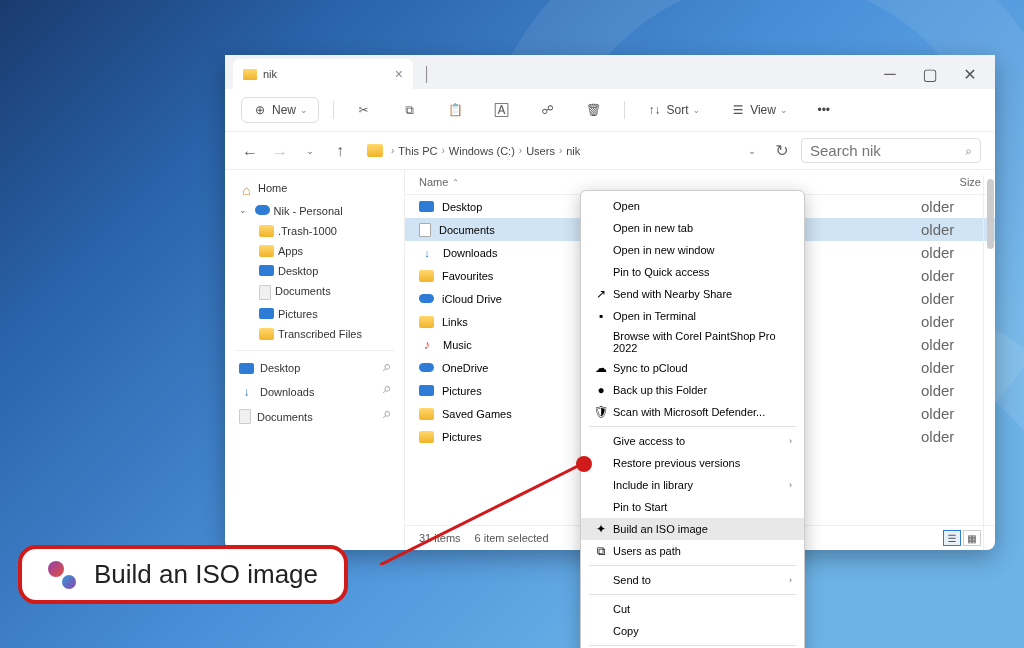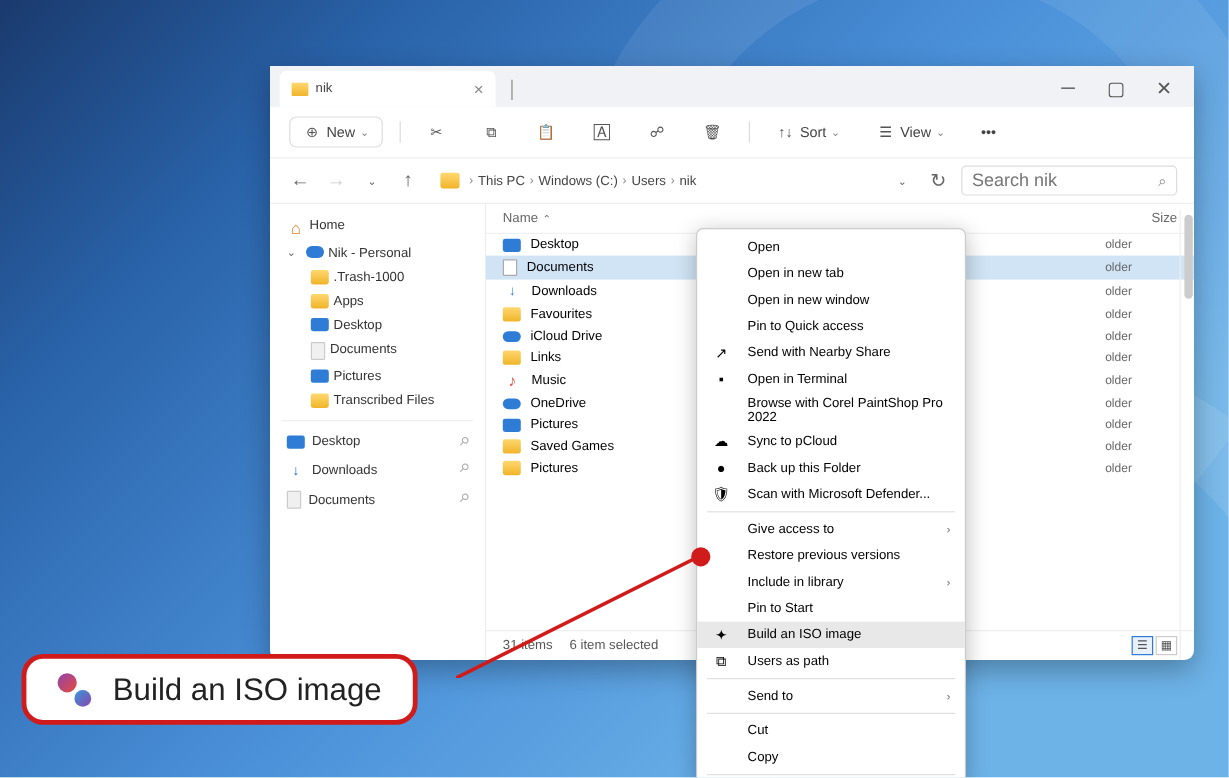--- a/index.html
+++ b/index.html
@@ -49,36 +49,36 @@
 .sep{height:1px;background:#eee;margin:6px 10px}
 .content{flex:1;display:flex;flex-direction:column}
 .cols{display:flex;padding:6px 14px;font-size:11px;color:#666;border-bottom:1px solid #f0f0f0}
 .col-name{flex:1;display:flex;align-items:center;gap:4px}
 .col-size{width:80px;text-align:right}
 .sort-up{font-size:8px}
 .filelist{flex:1;overflow:auto}
 .file-row{display:flex;align-items:center;padding:3px 14px;font-size:11px;cursor:pointer;gap:8px}
 .file-row.sel{background:#d0e4f5}
 .file-row .name{flex:1}
-.file-row .type{width:60px;color:#666;font-size:10px}
+.file-row .type{width:60px;color:#666;font-size:15px}
 .file-ico{width:16px;height:14px;display:inline-flex;align-items:center;justify-content:center}
 .fold-ico{background:linear-gradient(#ffd86f,#f0b429);border-radius:2px;height:12px;width:15px}
 .desk-f{background:#2e7cd6;border-radius:2px;height:11px;width:15px}
 .doc-f{width:12px;height:14px;background:#fff;border:1px solid #aaa;border-radius:1px}
 .cloud-f{width:15px;height:9px;background:#2e7cd6;border-radius:5px}
 .music-f::before{content:"♪";color:#e74c3c;font-size:13px}
 .dl-f::before{content:"↓";color:#2e7cd6;font-weight:bold}
 .status{display:flex;align-items:center;gap:14px;padding:4px 14px;font-size:11px;color:#555;border-top:1px solid #eee}
 .view-toggle{margin-left:auto;display:flex;gap:2px}
 .vbtn{width:18px;height:16px;border:1px solid #ccc;display:flex;align-items:center;justify-content:center;font-size:10px}
 .vbtn.active{border-color:#2e7cd6;background:#e8f0fa}
 .scrollbar{position:absolute;right:-2px;top:120px;bottom:0;width:14px;border-left:1px solid #eee}
 .thumb{position:absolute;top:4px;right:3px;width:7px;height:70px;background:#ccc;border-radius:4px}
 .ctxmenu{position:absolute;top:190px;left:580px;background:#fff;border:1px solid #ccc;border-radius:6px;box-shadow:0 4px 18px rgba(0,0,0,0.25);padding:4px 0;width:225px;z-index:100}
-.ctxitem{display:flex;align-items:center;gap:14px;padding:3px 12px;font-size:11px;cursor:pointer}
+.ctxitem{display:flex;align-items:center;gap:4px;padding:3px 12px;font-size:11px;cursor:pointer}
 .ctxitem:hover,.ctxitem.hl{background:#e8e8e8}
 .ctxitem .lbl{flex:1}
 .ctxitem .arrow{font-size:9px;color:#666}
 .ctxsep{height:1px;background:#e0e0e0;margin:3px 8px}
 .ctx-ico{width:16px;height:16px;display:inline-flex;align-items:center;justify-content:center;font-size:12px}
 .callout{position:absolute;top:545px;left:18px;background:#fff;border:4px solid #d11a1a;border-radius:18px;padding:10px 26px;display:flex;align-items:center;gap:18px;z-index:200}
 .callout-txt{font-size:26px;color:#222}
 .iso-ico{width:28px;height:28px;position:relative}
 .iso-ico::before{content:"";position:absolute;width:16px;height:16px;background:linear-gradient(135deg,#8e44ad,#e74c3c);border-radius:50%;top:0;left:0}
 .iso-ico::after{content:"";position:absolute;width:14px;height:14px;background:linear-gradient(135deg,#3498db,#8e44ad);border-radius:50%;bottom:0;right:0}

